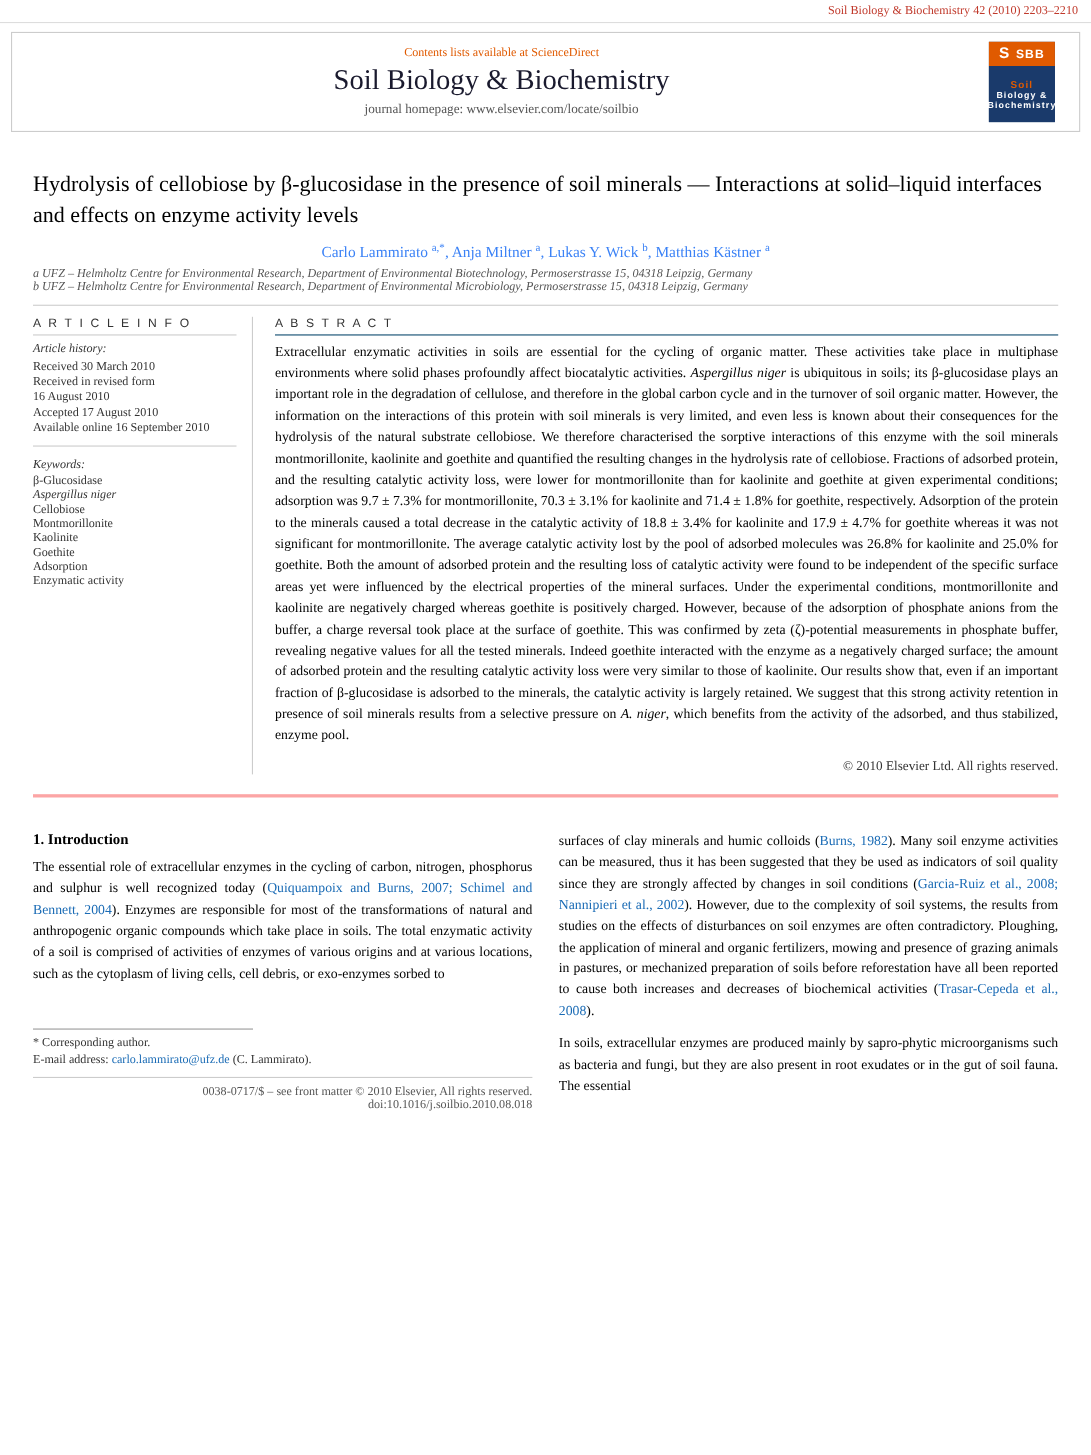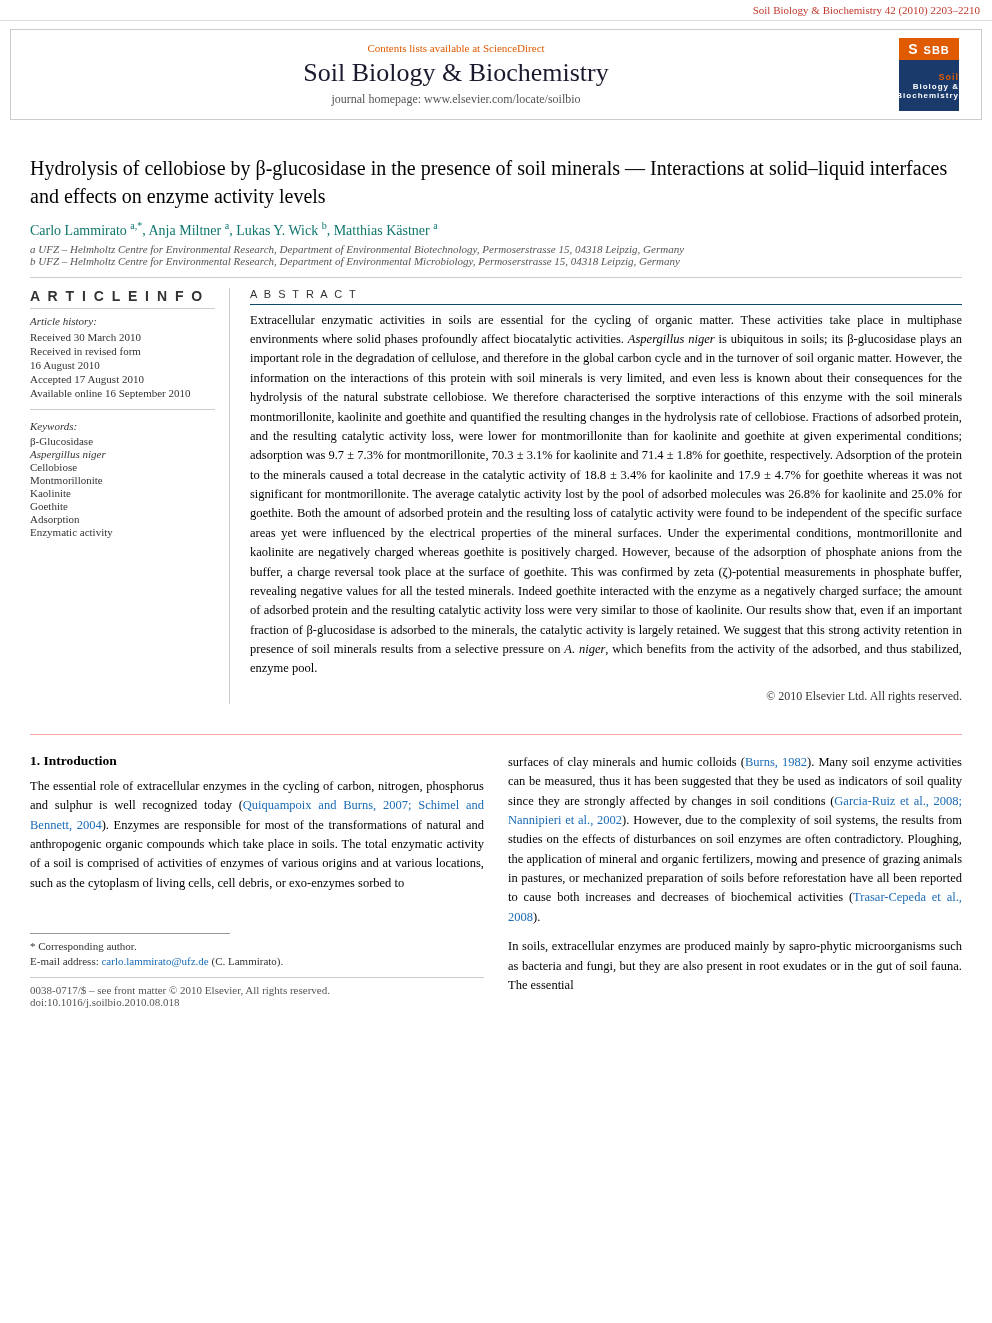--- a/index.html
+++ b/index.html
@@ -110,21 +110,22 @@
       color: #000;
       margin: 16px 0 10px 0;
       line-height: 1.4;
       font-family: 'Times New Roman', serif;
     }
 
     
     .authors {
       font-size: 14px;
       margin: 6px 0 4px 0;
-      color: #0f766e;
+      color: #3b82f6;
+      text-align: center;
     }
     .authors sup {
       font-size: 10px;
     }
 
     
     .affiliations {
       font-size: 11px;
       color: #555;
       margin: 4px 0 10px 0;
@@ -149,25 +150,25 @@
       flex-shrink: 0;
       border-right: 1px solid #ccc;
       padding-right: 14px;
     }
     .right-col {
       flex: 1;
     }
 
     
     .section-label {
-      font-size: 14px;
+      font-size: 11px;
       letter-spacing: 2px;
       text-transform: uppercase;
       color: #333;
-      font-weight: bold;
+      font-weight: normal;
       font-family: Arial, sans-serif;
       margin-bottom: 6px;
       border-bottom: 1px solid #ccc;
       padding-bottom: 4px;
     }
     .article-info-block {
       font-size: 11px;
       margin-bottom: 10px;
     }
     .article-info-block .info-label {
@@ -219,23 +220,23 @@
     .abstract-text .italic { font-style: italic; }
     .copyright-note {
       text-align: right;
       font-size: 12px;
       margin-top: 10px;
       color: #333;
     }
 
     
     .body-content {
-      margin-top: 30px;
-      border-top: 1px solid #fca5a5;
-      padding-top: 18px;
+      margin-top: 18px;
+      border-top: 3px solid #fca5a5;
+      padding-top: 30px;
     }
     .body-two-col {
       display: flex;
       gap: 24px;
     }
     .body-left, .body-right {
       flex: 1;
     }
     .section-heading {
       font-size: 13.5px;
@@ -267,20 +268,21 @@
     }
     .footer-text .footer-link {
       color: #1a6bb5;
     }
     .journal-footer {
       margin-top: 10px;
       font-size: 11px;
       color: #555;
       border-top: 1px solid #ccc;
       padding-top: 6px;
+      text-align: right;
     }
 
     
     .tree-svg { width: 70px; height: 55px; }
   </style>
 </head>
 <body>
 
 <div class="top-bar">
   <span>Soil Biology &amp; Biochemistry 42 (2010) 2203–2210</span>
@@ -297,21 +299,21 @@
     <div class="journal-title">Soil Biology &amp; Biochemistry</div>
     <div class="journal-subtitle">journal homepage: www.elsevier.com/locate/soilbio</div>
   </div>
 
   <div class="journal-logo-right">
     <div class="journal-logo-box">
       <div style="background:#e05a00; width:100%; text-align:center; padding:2px 0;">
         <span class="sbb-letters" style="color:#fff; font-size:14px; font-weight:bold; font-family:Arial;">S</span>
         <span style="color:#fff; font-size:11px; font-family:Arial;">SBB</span>
       </div>
-      <div style="flex:1; background:#1a3a6b; width:100%; display:flex; flex-direction:column; align-items:flex-end; justify-content:center; padding:4px 0;">
+      <div style="flex:1; background:#1a3a6b; width:100%; display:flex; flex-direction:column; align-items:center; justify-content:center; padding:4px 0;">
         <span style="color:#e05a00; font-size:9px; font-family:Arial; font-weight:bold;">Soil</span>
         <span style="color:#fff; font-size:8px; font-family:Arial;">Biology &amp;</span>
         <span style="color:#fff; font-size:8px; font-family:Arial;">Biochemistry</span>
       </div>
     </div>
   </div>
 </div>
 
 <div class="content">
 

